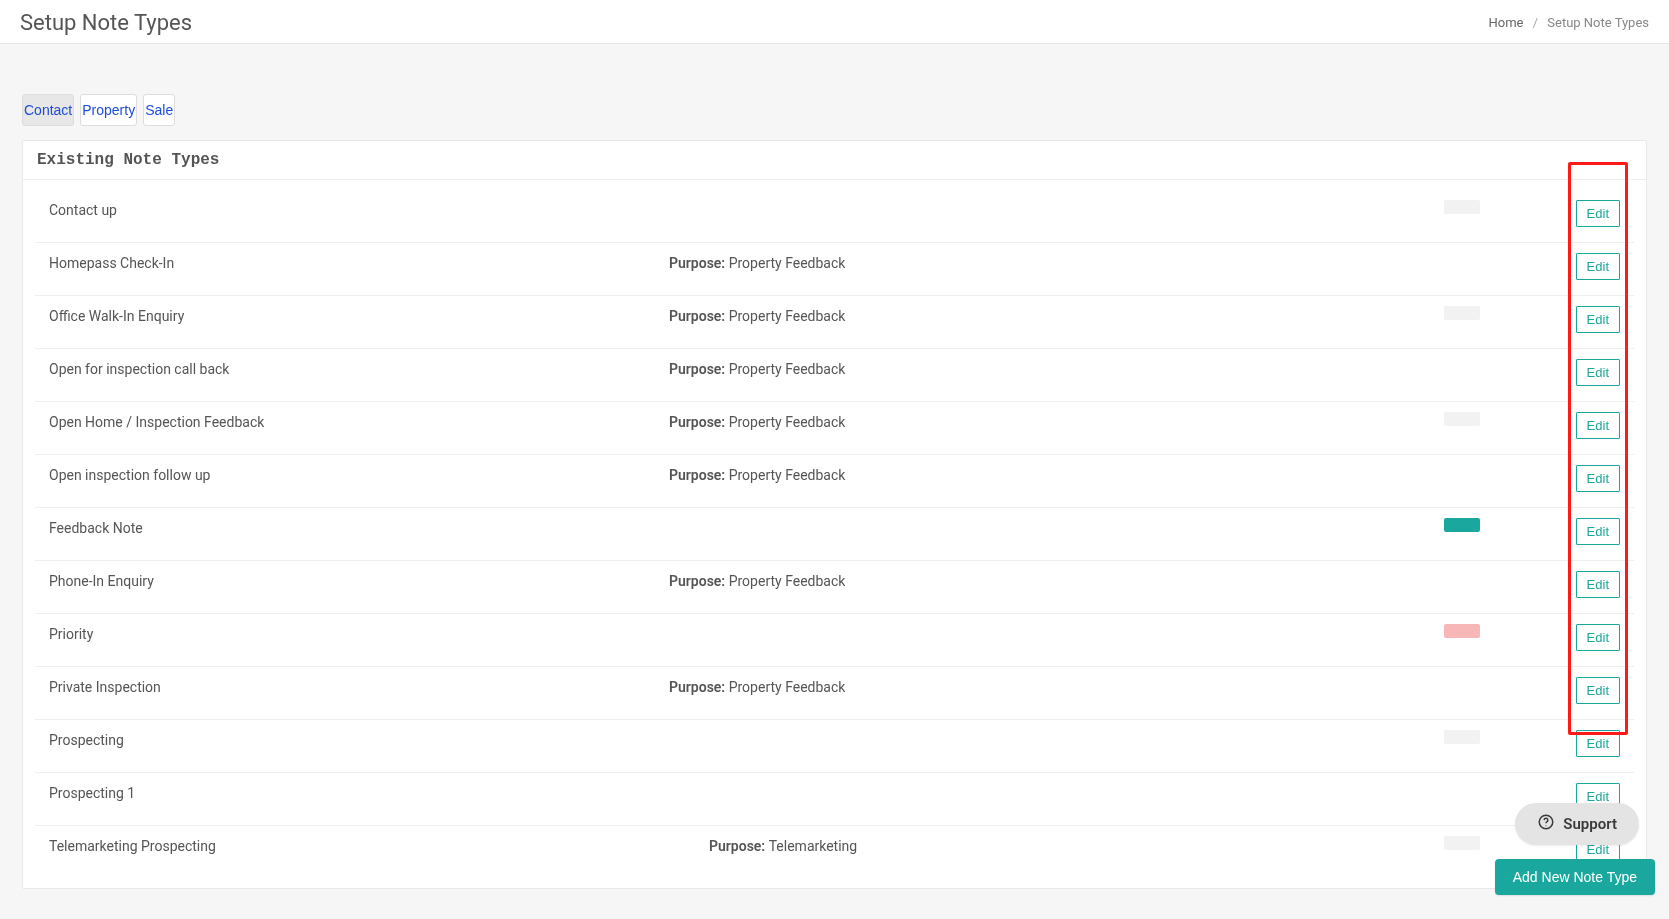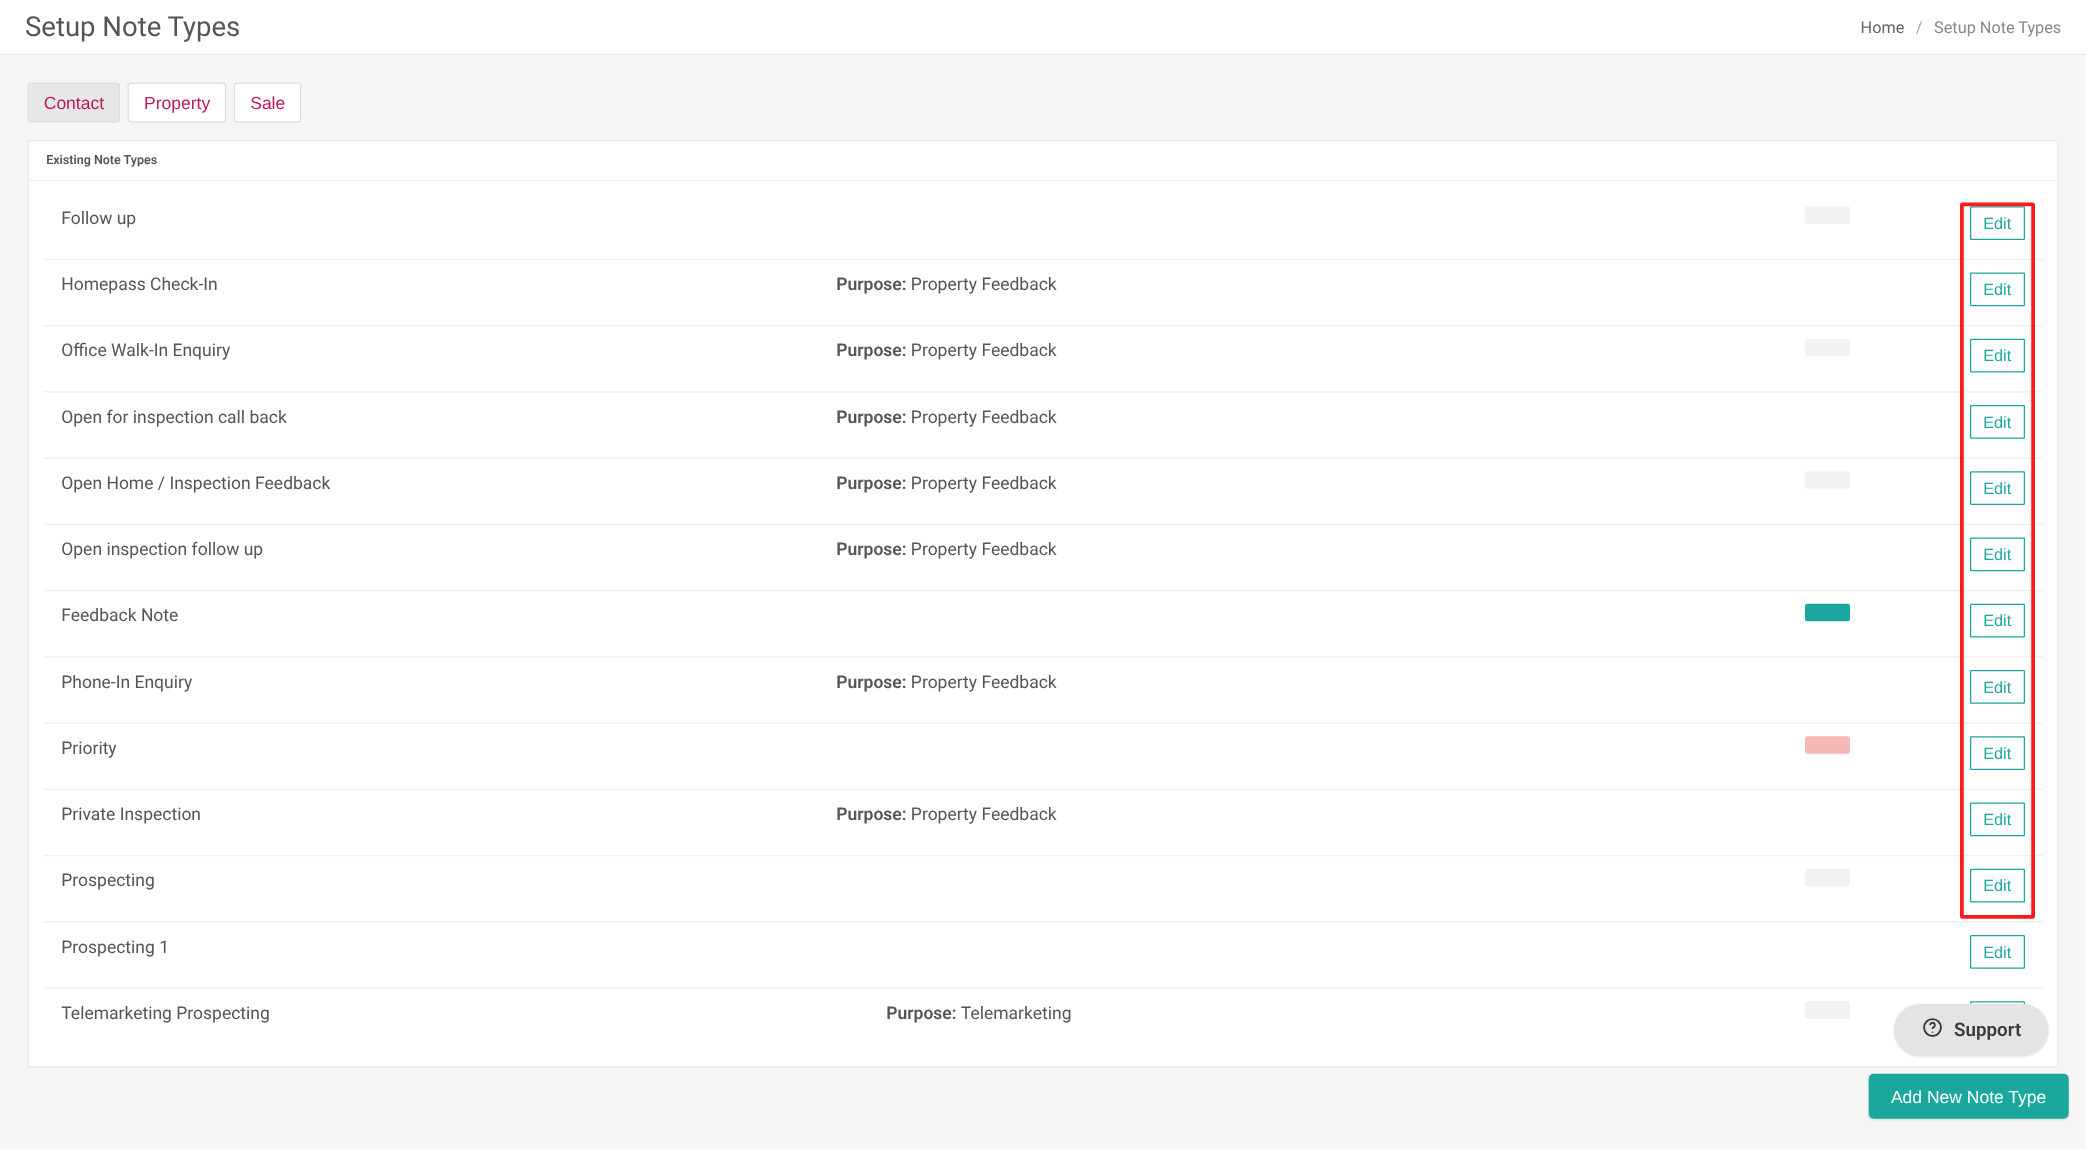--- a/index.html
+++ b/index.html
@@ -39,42 +39,44 @@
   }
 
   .tabs {
     display: flex;
     gap: 6px;
     margin-bottom: 0;
   }
   .tab {
     border: 1px solid #ddd;
     background: #fff;
-    padding: 7px 12px;
-    font-size: 14px;
-    color: #be185d;
+    padding: 7px 1px;
+    font-size: 14px;
+    color: #1d4ed8;
     border-radius: 3px;
     cursor: pointer;
+    margin-top: 28px;
   }
   .tab.active {
     background: #e7e7e7;
   }
 
   .panel {
     background: #fff;
     border: 1px solid #e8e8e8;
     border-radius: 2px;
     margin-top: 14px;
   }
   .panel-header {
     padding: 10px 14px;
     border-bottom: 1px solid #eee;
     font-weight: 600;
     color: #555;
-    font-size: 10px;
+    font-size: 16px;
+    font-family: Liberation Mono, monospace;
   }
   .panel-body {
     padding: 10px 0;
   }
 
   .note-row {
     display: flex;
     align-items: flex-start;
     padding: 10px 14px 24px 14px;
     border-bottom: 1px solid #eee;
@@ -175,21 +177,21 @@
     <button class="tab active">Contact</button>
     <button class="tab">Property</button>
     <button class="tab">Sale</button>
   </div>
 
   <div class="panel">
     <div class="panel-header">Existing Note Types</div>
     <div class="panel-body" id="rows-container">
 
     <div class="note-row">
-          <div class="note-name">Follow up</div>
+          <div class="note-name">Contact up</div>
           <div class="note-purpose"></div>
           <div class="note-swatch" style="background: rgb(242, 242, 242);"></div>
           <div class="note-edit"><button class="edit-btn">Edit</button></div>
         </div>
         <div class="note-row">
           <div class="note-name">Homepass Check-In</div>
           <div class="note-purpose"><span class="label">Purpose: </span><span>Property Feedback</span></div>
           <div class="note-swatch" style="visibility: hidden;"></div>
           <div class="note-edit"><button class="edit-btn">Edit</button></div>
         </div>

